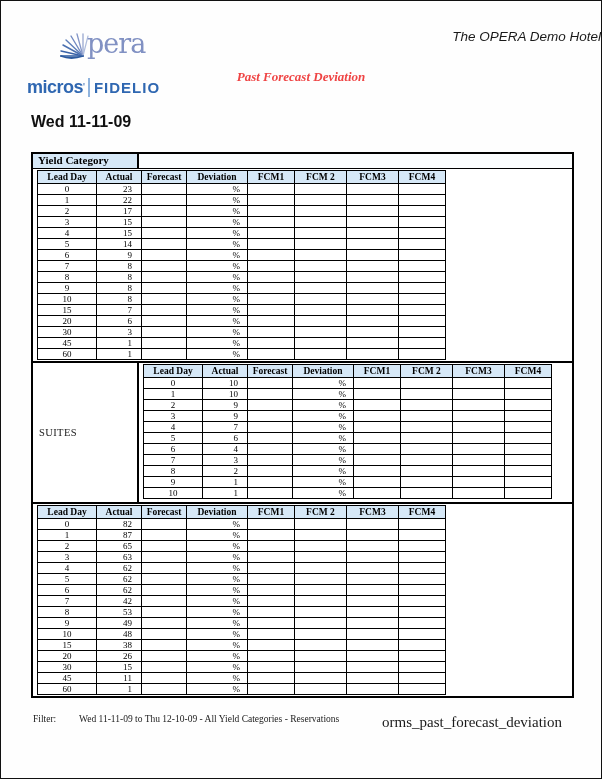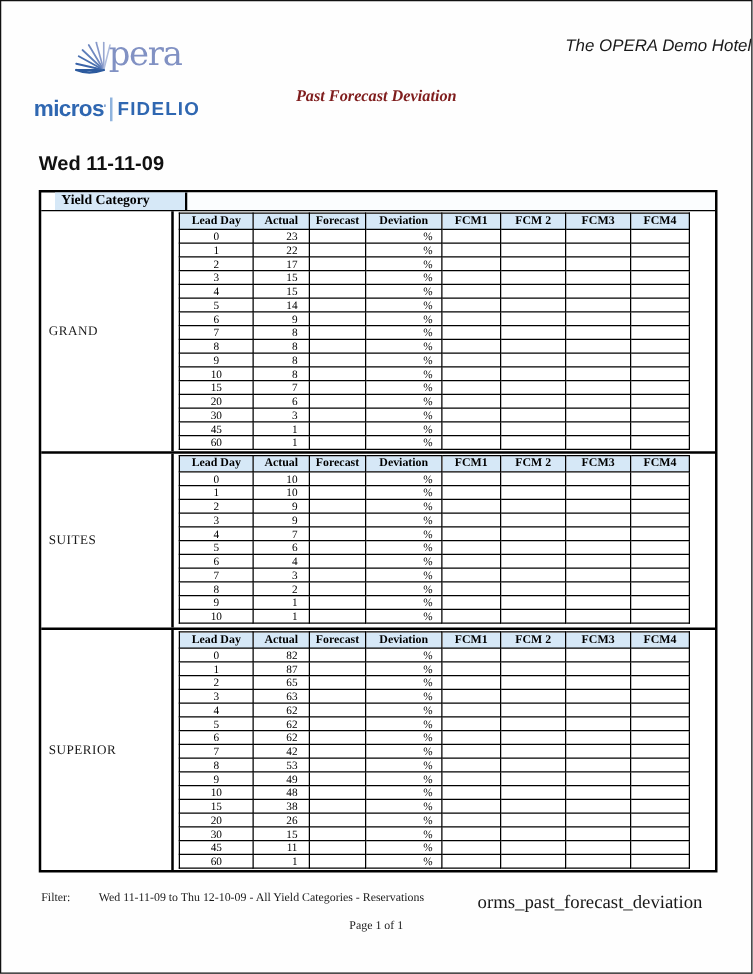--- a/index.html
+++ b/index.html
@@ -13,30 +13,30 @@
   .opera-text { font-family:"DejaVu Serif", serif; font-size:27px; line-height:30px; color:#8191c3; letter-spacing:-1px; margin-left:-6px; }
   .micros-row { display:flex; align-items:center; margin-top:8px; }
   .micros-text { font-family:"Liberation Sans", sans-serif; font-weight:bold; font-size:18px; color:#2f67b1; letter-spacing:-0.5px; }
   .micros-tick { font-family:"Liberation Sans", sans-serif; font-size:10px; color:#2f67b1; vertical-align:top; }
   .logo-divider { width:2px; height:19px; background:#8fb3dd; margin:0 4px 0 3px; }
   .fidelio-text { font-family:"Liberation Sans", sans-serif; font-weight:bold; font-size:15px; color:#2f67b1; letter-spacing:1px;text-align:center; }
 
   .hotel-name { position:absolute; left:0; right:0; top:28px; text-align:right;
     font-family:"Liberation Sans", sans-serif; font-style:italic; font-size:13.5px; color:#1a1a1a; }
   .report-title { position:absolute; left:0; right:0; top:68px; text-align:center;
-    font-weight:bold; font-style:italic; font-size:13px; color:#7f1d1d; }
+    font-weight:bold; font-style:italic; font-size:13px; color:#ef4444; }
   .print-datetime { position:absolute; right:28px; top:28px; width:80px; text-align:center;
     font-style:italic; font-size:9.5px; line-height:12px; color:#1a1a1a; }
 
-  .date-heading { position:absolute; left:30px; top:122px;
+  .date-heading { position:absolute; left:30px; top:112px;
     font-family:"Liberation Sans", sans-serif; font-weight:bold; font-size:16px; color:#111; }
 
   
   .yield-table { position:absolute; left:30px; top:151px; width:543px; border:2px solid #000; background:#fff; }
-  .yc-row { display:flex; height:15px; border-bottom:1px solid #000;padding-left:11px; }
+  .yc-row { display:flex; height:15px; border-bottom:1px solid #000; }
   .yc-cell { width:106px; background:#d6e8f7; border-right:2px solid #000;
     font-weight:bold; font-size:11px; line-height:13px; padding-left:5px; }
   .yc-right { flex:1; background:#fbfdfe; }
 
   .section-row { display:flex; }
   .section-row + .section-row { border-top:2px solid #000; }
   .sec0 { height:192px; } .sec1 { height:141px; } .sec2 { height:194px; }
 
   .cat-cell { width:106px; border-right:2px solid #000; display:flex; align-items:center;
     padding-left:6px; font-size:10.5px; letter-spacing:0.4px; color:#1a1a1a; }
@@ -93,21 +93,20 @@
 
   <div class="date-heading">Wed 11-11-09</div>
 
   <div class="yield-table">
     <div class="yc-row">
       <div class="yc-cell">Yield Category</div>
       <div class="yc-right"></div>
     </div>
     <div>
         <div class="section-row sec0">
-          <div class="cat-cell">GRAND</div>
           <div class="data-cell">
             <table class="inner-table">
               <colgroup>
                 <col style="width: 59px;">
                 <col style="width: 45px;">
                 <col style="width: 45px;">
                 <col style="width: 61px;">
                 <col style="width: 47px;">
                 <col style="width: 52px;">
                 <col style="width: 52px;">
@@ -425,21 +424,20 @@
                   <td></td>
                   <td></td>
                   <td></td>
                   <td></td>
                 </tr>
               </tbody>
             </table>
           </div>
         </div>
         <div class="section-row sec2">
-          <div class="cat-cell">SUPERIOR</div>
           <div class="data-cell">
             <table class="inner-table">
               <colgroup>
                 <col style="width: 59px;">
                 <col style="width: 45px;">
                 <col style="width: 45px;">
                 <col style="width: 61px;">
                 <col style="width: 47px;">
                 <col style="width: 52px;">
                 <col style="width: 52px;">
@@ -621,15 +619,14 @@
               </tbody>
             </table>
           </div>
         </div>
       </div>
   </div>
 
   <div class="footer-filter-label">Filter:</div>
   <div class="footer-filter-value">Wed 11-11-09 to Thu 12-10-09 - All Yield Categories - Reservations</div>
   <div class="footer-file">orms_past_forecast_deviation</div>
-  <div class="footer-page">Page 1 of 1</div>
 
 </div>
 
 </body></html>

